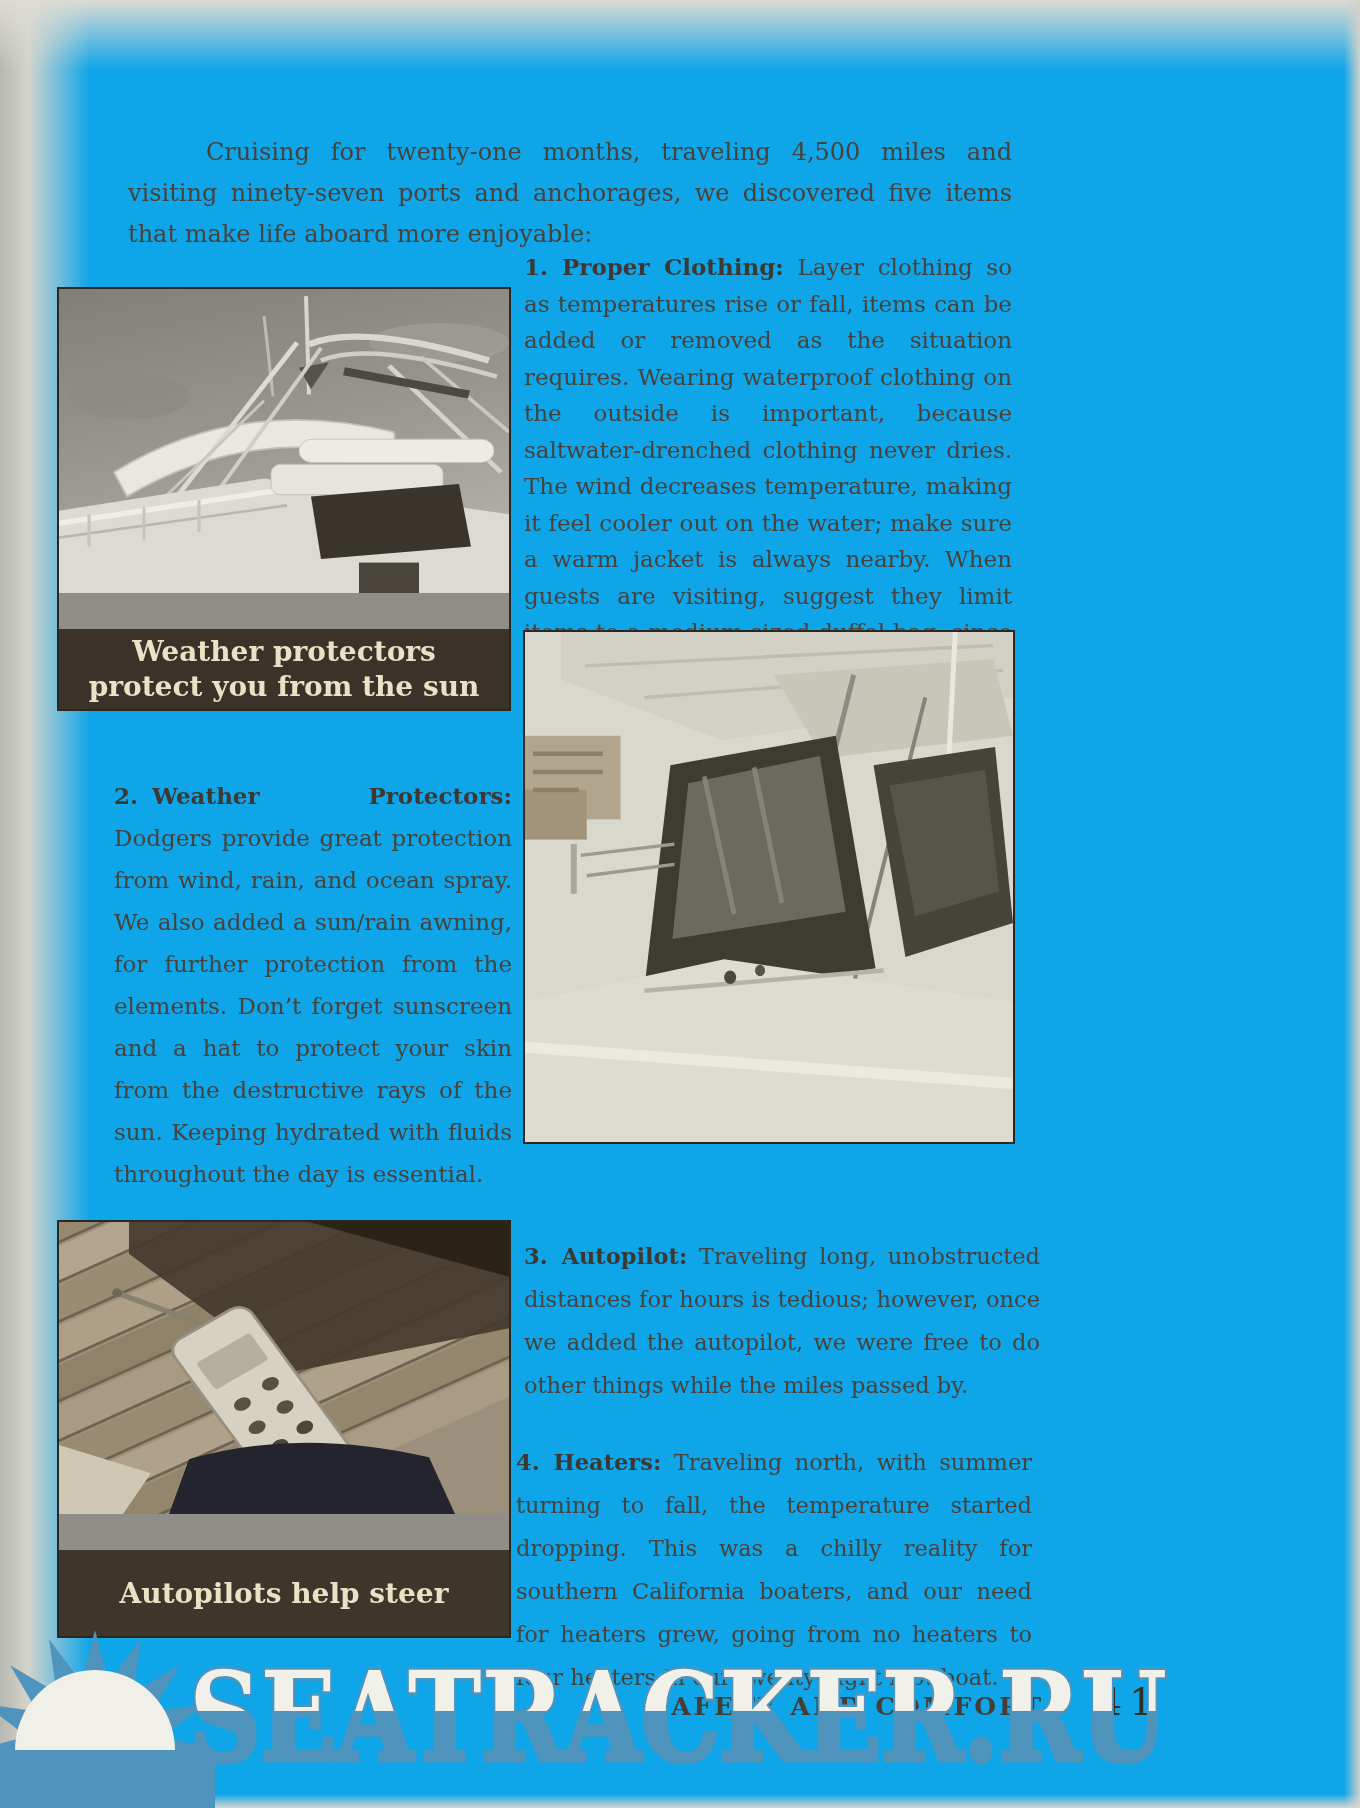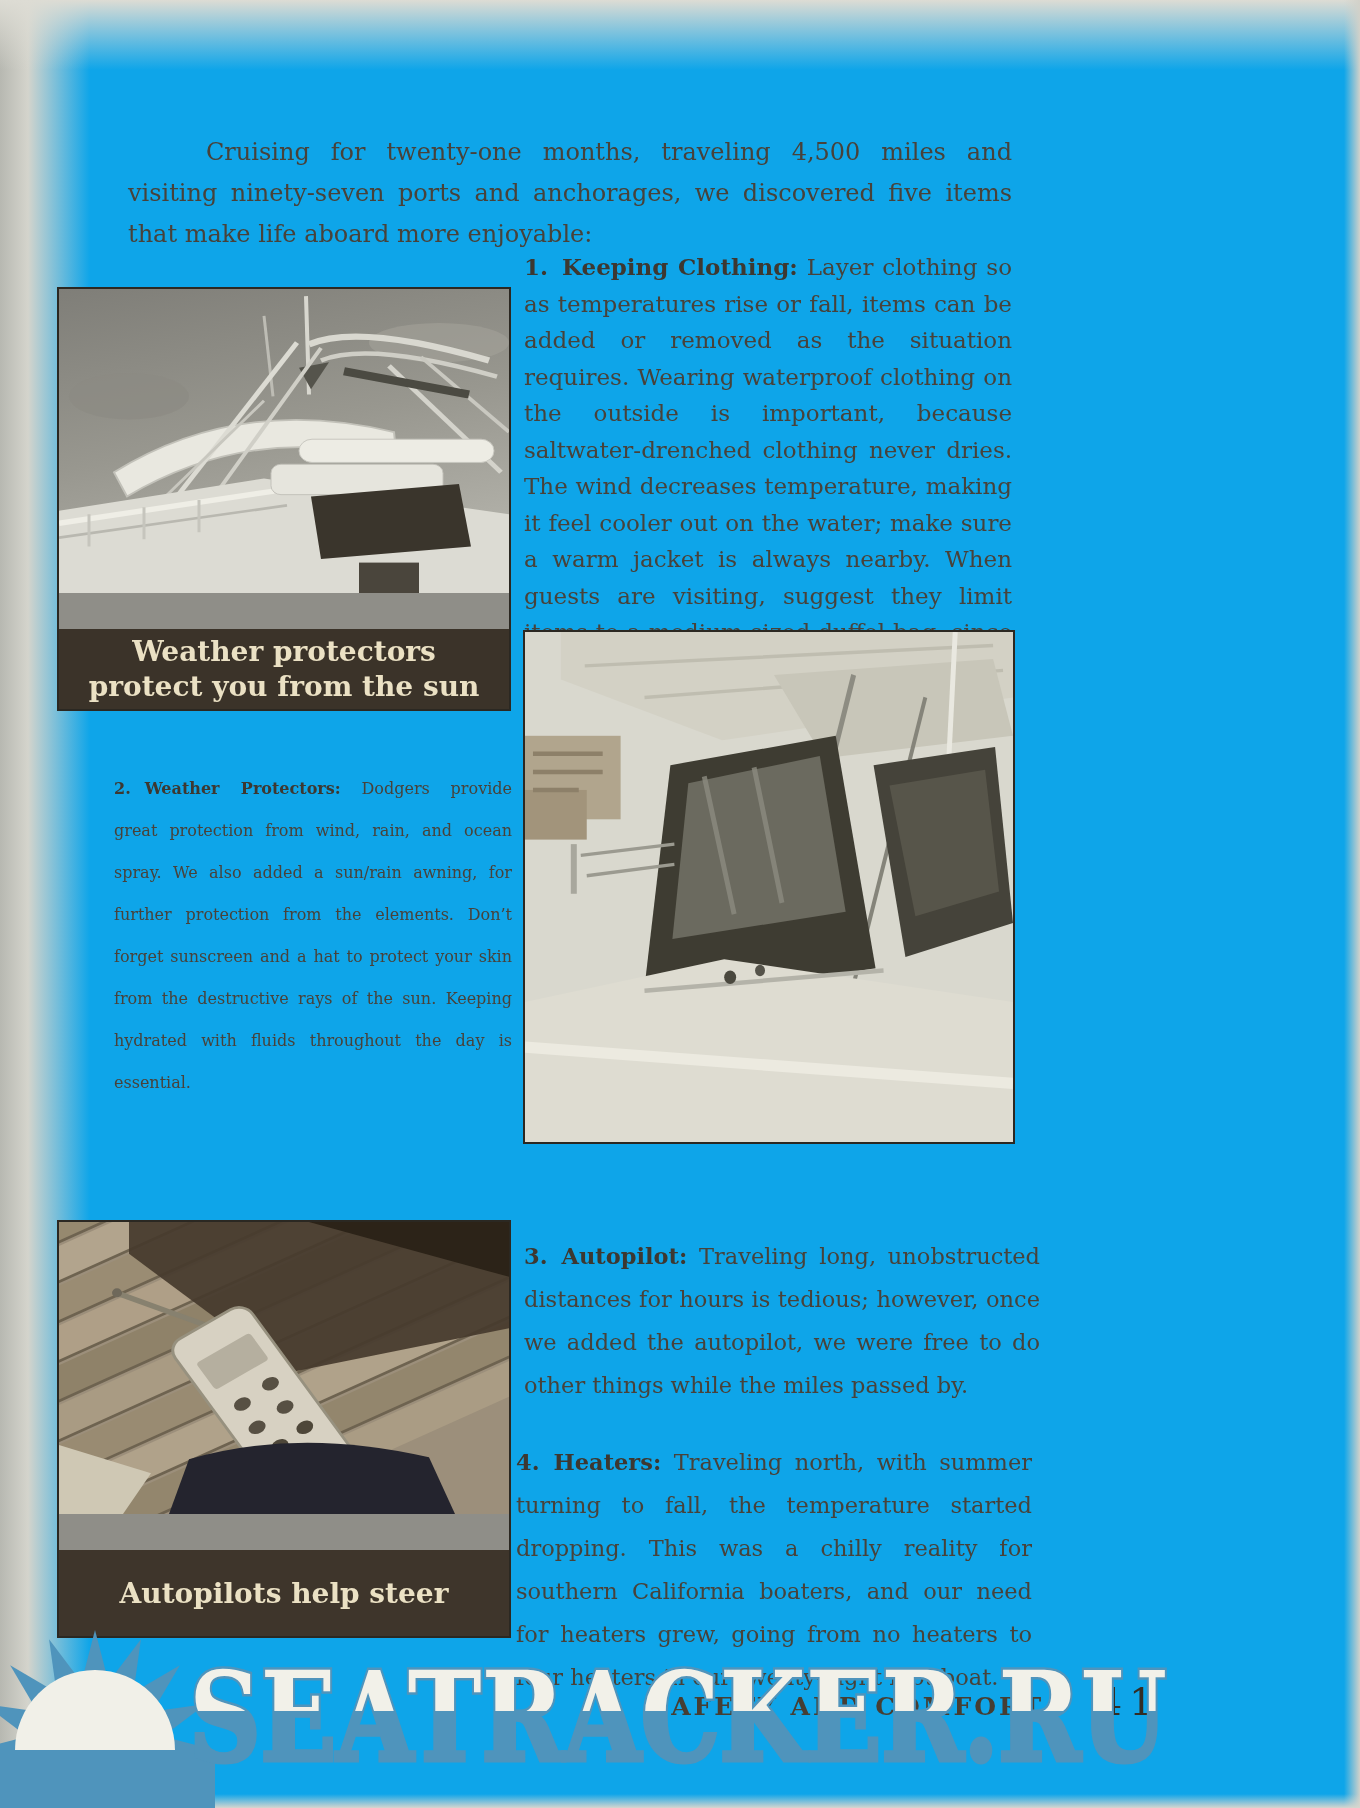--- a/index.html
+++ b/index.html
@@ -12,21 +12,21 @@
   .edge-top{position:absolute;left:0;top:0;width:1360px;height:70px;
     background:linear-gradient(to bottom,#dddcd4 0px,rgba(233,232,224,0) 70px);}
   .edge-right{position:absolute;right:0;top:0;width:16px;height:1808px;
     background:linear-gradient(to left,#d2d1c9,rgba(233,232,224,0));}
   .edge-bottom{position:absolute;left:0;bottom:0;width:1360px;height:14px;
     background:linear-gradient(to top,#d7d6ce,rgba(233,232,224,0));}
 
   .bodytext{position:absolute;color:#48423a;text-align:justify;}
   .intro{left:128px;top:108px;width:884px;font-size:24px;line-height:41px;text-indent:78px;}
   .sec1{left:524px;top:226px;width:488px;font-size:23px;line-height:36.5px;}
-  .sec2{left:114px;top:752px;width:398px;font-size:16px;line-height:42px;}
+  .sec2{left:114px;top:752px;width:398px;font-size:23px;line-height:42px;}
   .sec3{left:524px;top:1212px;width:516px;font-size:22.5px;line-height:43px;}
   .sec4{left:516px;top:1418px;width:516px;font-size:22.5px;line-height:43px;}
   .bodytext b{color:#3d3831;font-weight:700;}
   .secnum{margin-right:14px;font-weight:700;color:#3d3831;}
 
   .photo{position:absolute;background:#8f8e88;border:2px solid #2b2822;box-sizing:border-box;
     display:flex;flex-direction:column;gap:36px;}
   .photo svg{display:block;flex:1 1 auto;}
   .photo1{left:57px;top:287px;width:454px;height:424px;}
   .photo2{left:523px;top:630px;width:492px;height:514px;}
@@ -96,21 +96,21 @@
       <path d="M0,278 L228,242" stroke="#b9b8b0" stroke-width="3"></path>
       <path d="M30,252 L30,288 M85,244 L85,280 M140,236 L140,272" stroke="#c6c5bd" stroke-width="3"></path>
       <rect x="300" y="306" width="60" height="34" fill="#4a453c"></rect>
     </svg>
     <figcaption class="capband">
       <span style="display:block;width:400px;">Weather protectors protect you from the sun</span>
     </figcaption>
   </figure>
 
   <p class="bodytext sec1">
-    <span class="secnum">1.</span><b>Keeping Clothing:</b>
+    <span class="secnum">1.</span><b>Proper Clothing:</b>
     <span>Layer clothing so as temperatures rise or fall, items can be added or removed as the situation requires.  Wearing waterproof clothing on the outside is important, because saltwater-drenched clothing never dries.  The wind decreases temperature, making it feel cooler out on the water; make sure a warm jacket is always nearby.  When guests are visiting, suggest they limit items to a medium-sized duffel bag, since space is usually limited on boats.</span>
   </p>
 
   <p class="bodytext sec2">
     <span class="secnum">2.</span><b>Weather Protectors:</b>
     <span>Dodgers provide great protection from wind, rain, and ocean spray.  We also added a sun/rain awning, for further protection from the elements.  Don’t forget sunscreen and a hat to protect your skin from the destructive rays of the sun.  Keeping hydrated with fluids throughout the day is essential.</span>
   </p>
 
   <figure class="photo photo2" style="margin:0;">
     <svg viewBox="0 0 490 452" preserveAspectRatio="none">

